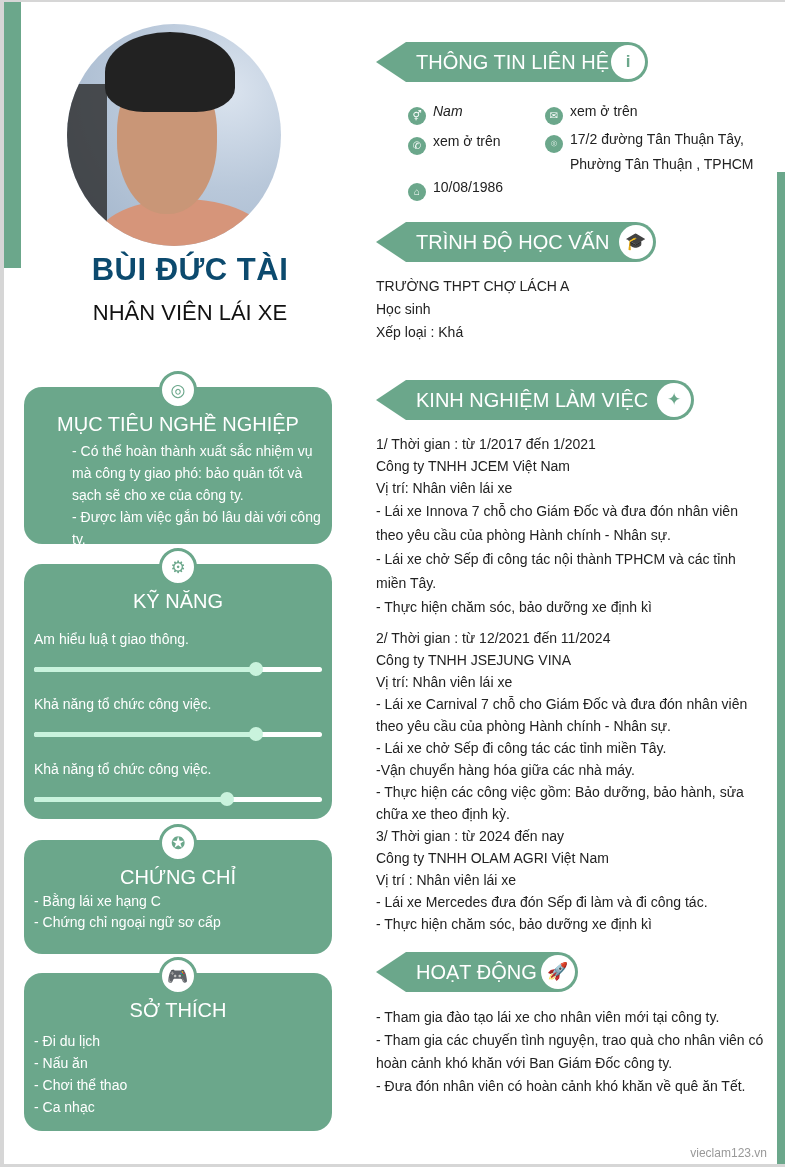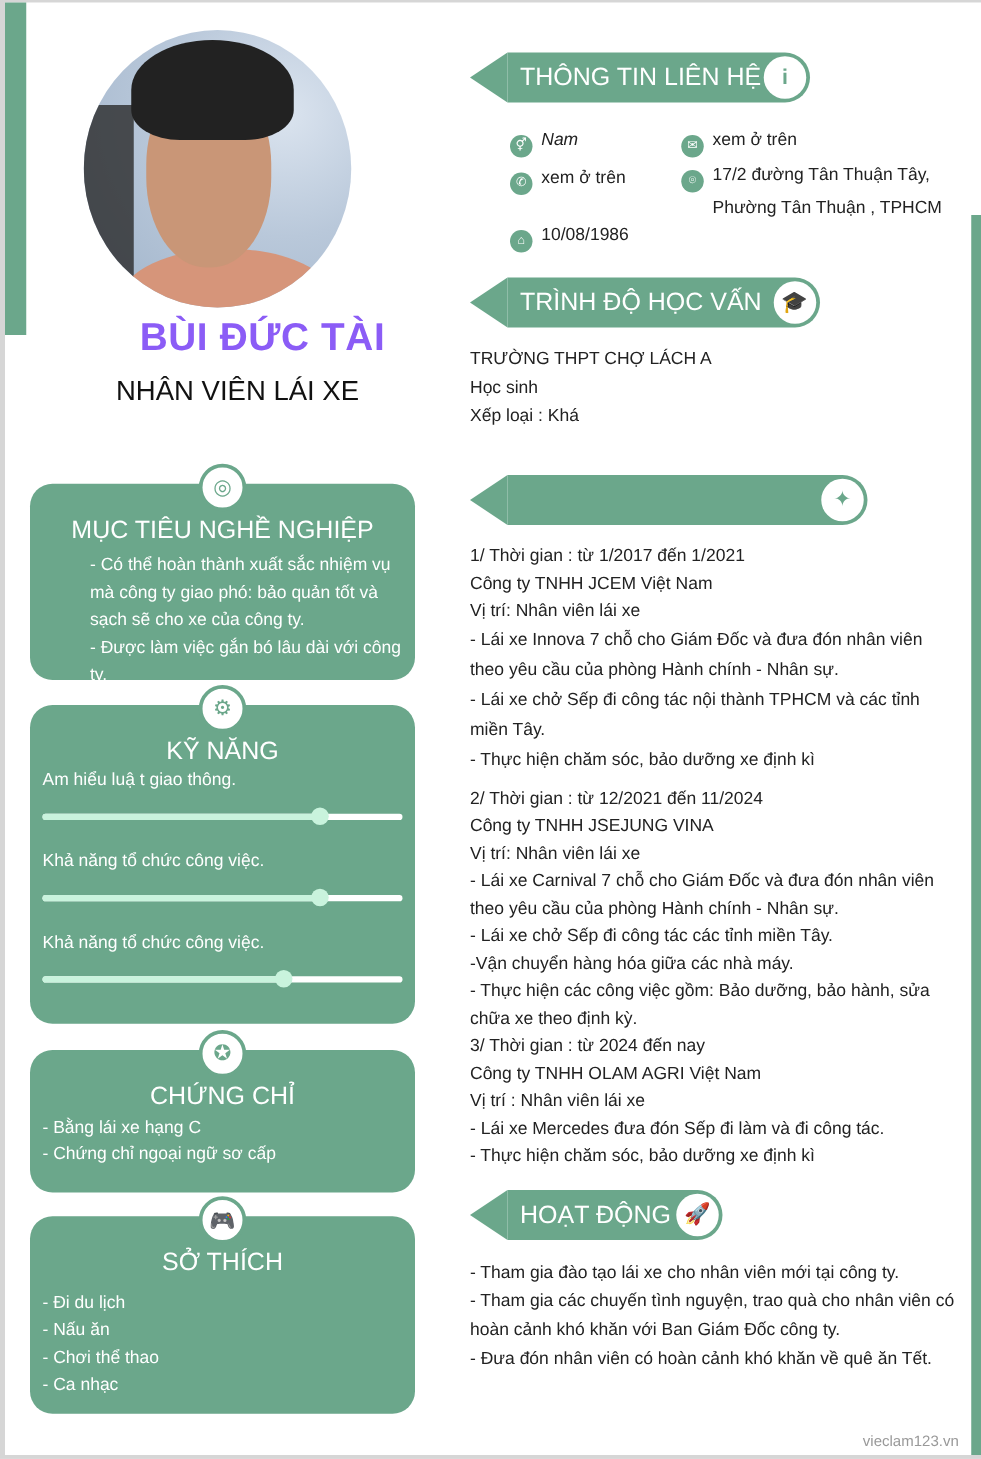--- a/index.html
+++ b/index.html
@@ -9,30 +9,30 @@
   .left-bar { position: absolute; left: 0; top: 0; width: 17px; height: 266px; background: #6ba78b; }
   .right-bar { position: absolute; right: 0; top: 170px; width: 8px; height: 992px; background: #6ba78b; }
 
   .avatar { position: absolute; left: 63px; top: 22px; width: 214px; height: 222px; border-radius: 50%; overflow: hidden;
     background: radial-gradient(ellipse at 75% 30%, #dbe4ef 0%, #b9c8da 45%, #9eb2c9 100%); }
   .avatar .shirt { position: absolute; left: 30px; top: 175px; width: 170px; height: 80px; border-radius: 50% 50% 0 0; background: #d6957a; }
   .avatar .face { position: absolute; left: 50px; top: 40px; width: 100px; height: 150px; border-radius: 45% 45% 48% 48%; background: #c99677; }
   .avatar .hair { position: absolute; left: 38px; top: 8px; width: 130px; height: 80px; border-radius: 50% 50% 30% 30%; background: #222; }
   .avatar .car { position: absolute; left: 0; top: 60px; width: 40px; height: 160px; background: #2a2a2a; opacity: .8; }
 
-  .name { position: absolute; left: 0; width: 372px; top: 250px; text-align: center; font-size: 31px; font-weight: bold; color: #8b5cf6; letter-spacing: .5px; margin-left: 20px; }
+  .name { position: absolute; left: 0; width: 372px; top: 250px; text-align: center; font-size: 31px; font-weight: bold; color: #0c4a6e; letter-spacing: .5px; }
   .title { position: absolute; left: 0; width: 372px; top: 298px; text-align: center; font-size: 22px; color: #111; }
 
   .card { position: absolute; left: 20px; width: 308px; background: #6ba78b; border-radius: 18px; color: #fff; }
   .card-icon { position: absolute; left: 50%; top: -16px; transform: translateX(-50%); width: 38px; height: 38px; border-radius: 50%;
     background: #fff; border: 3px solid #6ba78b; display: flex; align-items: center; justify-content: center; color: #6ba78b; font-size: 17px; }
   .card h3 { text-align: center; font-weight: normal; font-size: 20px; margin-top: 26px; }
   .card .body { padding: 6px 10px 12px 10px; font-size: 14px; line-height: 22px; }
 
-  .skill { margin-top: 0; }
+  .skill { margin-top: 16px; }
   .skill .label { font-size: 14px; line-height: 20px; }
   .skill .track { position: relative; height: 5px; border-radius: 3px; background: #fff; margin: 18px 0 22px 0; }
   .skill .fill { position: absolute; left: 0; top: 0; height: 5px; border-radius: 3px; background: #c9f3dd; }
   .skill .knob { position: absolute; top: -5px; width: 14px; height: 14px; border-radius: 50%; background: #c9f3dd; margin-left: -7px; }
 
   .section-head { position: absolute; left: 372px; height: 40px; }
   .section-head .arrow { position: absolute; left: 0; top: 0; width: 0; height: 0; border-top: 20px solid transparent; border-bottom: 20px solid transparent; border-right: 30px solid #6ba78b; }
   .section-head .band { position: absolute; left: 30px; top: 0; height: 40px; background: #6ba78b; border-radius: 0 20px 20px 0; color: #fff; font-size: 20px; line-height: 40px; padding-left: 10px; white-space: nowrap; }
   .section-head .band .ico { position: absolute; right: 3px; top: 3px; width: 34px; height: 34px; border-radius: 50%; background: #fff; color: #6ba78b; text-align: center; line-height: 34px; font-size: 17px; font-weight: bold; }
 
@@ -133,21 +133,21 @@
     <div class="band" style="width:250px;"><span>TRÌNH ĐỘ HỌC VẤN</span><span class="ico">🎓</span></div>
   </div>
   <div class="block" style="top:273px;">
     <p>TRƯỜNG THPT CHỢ LÁCH A</p>
     <p>Học sinh</p>
     <p>Xếp loại : Khá</p>
   </div>
 
   <div class="section-head" style="top:378px;">
     <div class="arrow"></div>
-    <div class="band" style="width:288px;"><span class="ico">✦</span></div>
+    <div class="band" style="width:288px;"><span>KINH NGHIỆM LÀM VIỆC</span><span class="ico">✦</span></div>
   </div>
   <div class="block exp" style="top:431px;">
     <div>
       <p>1/ Thời gian : từ 1/2017 đến 1/2021</p>
       <p>Công ty TNHH JCEM Việt Nam</p>
       <p>Vị trí: Nhân viên lái xe</p>
       <p style="line-height:24px;">- Lái xe Innova 7 chỗ cho Giám Đốc và đưa đón nhân viên theo yêu cầu của phòng Hành chính - Nhân sự.</p>
       <p style="line-height:24px;">- Lái xe chở Sếp đi công tác nội thành TPHCM và các tỉnh miền Tây.</p>
       <p style="line-height:24px;">- Thực hiện chăm sóc, bảo dưỡng xe định kì</p>
     </div>

